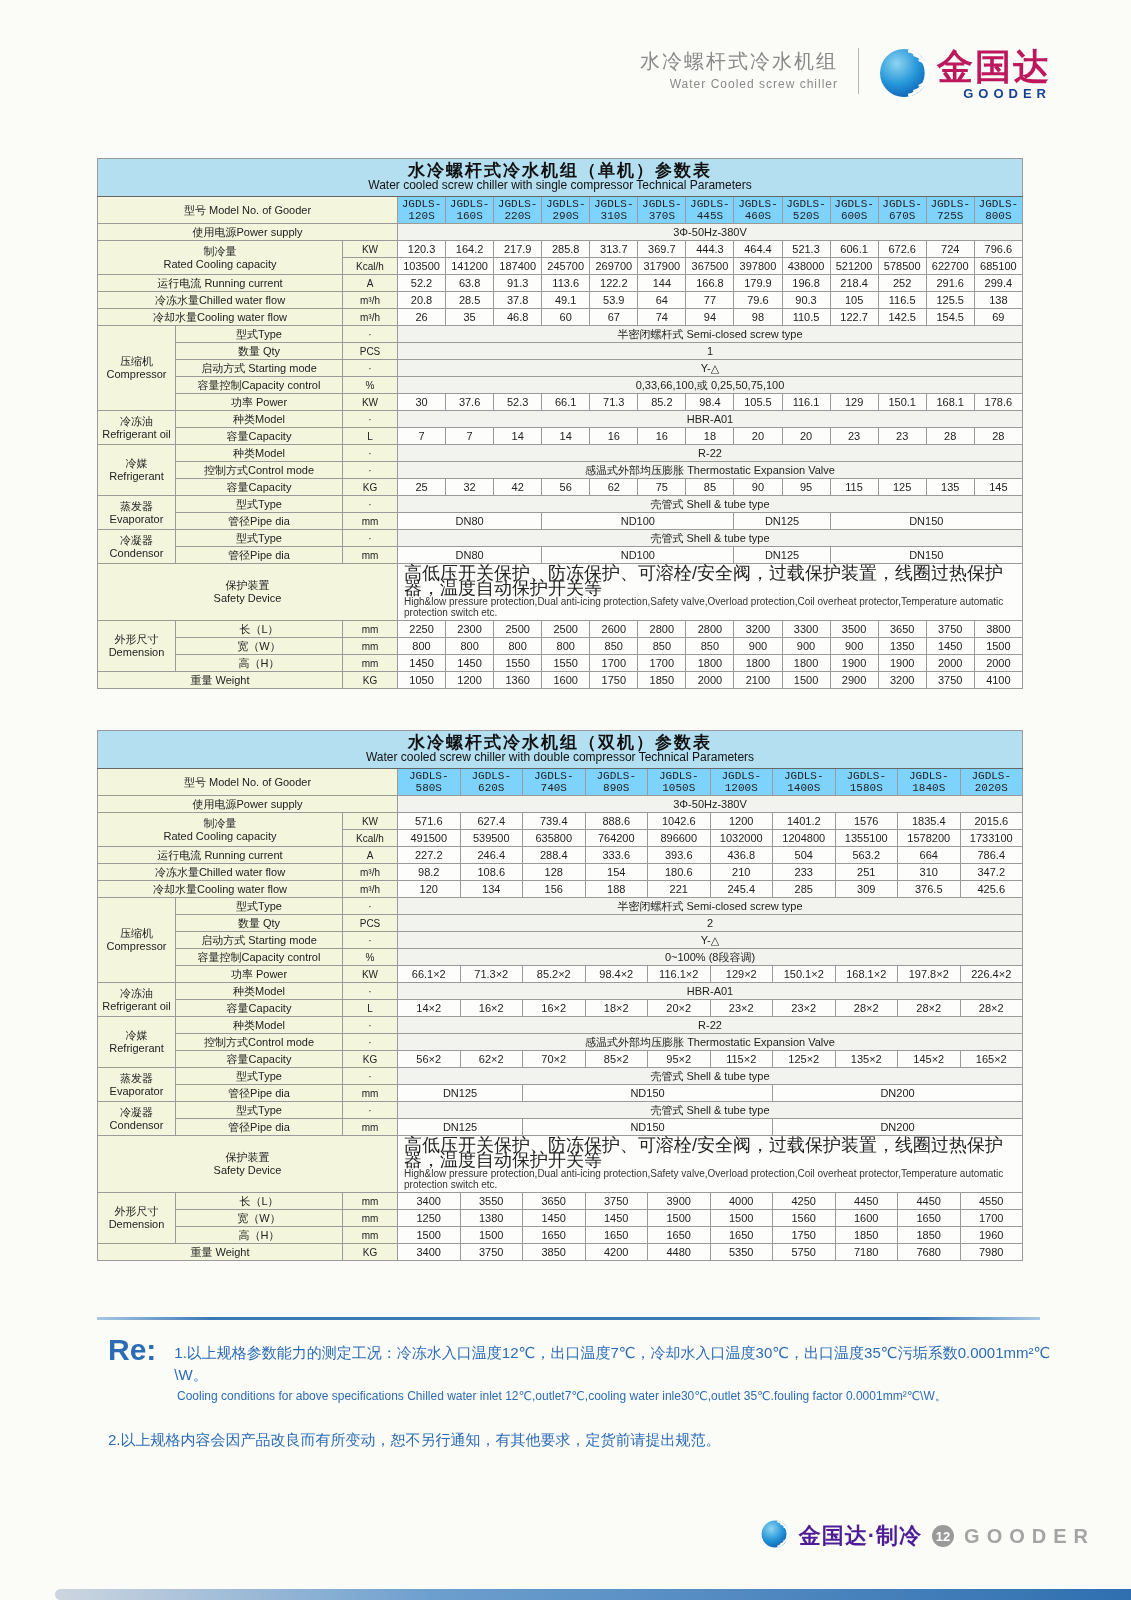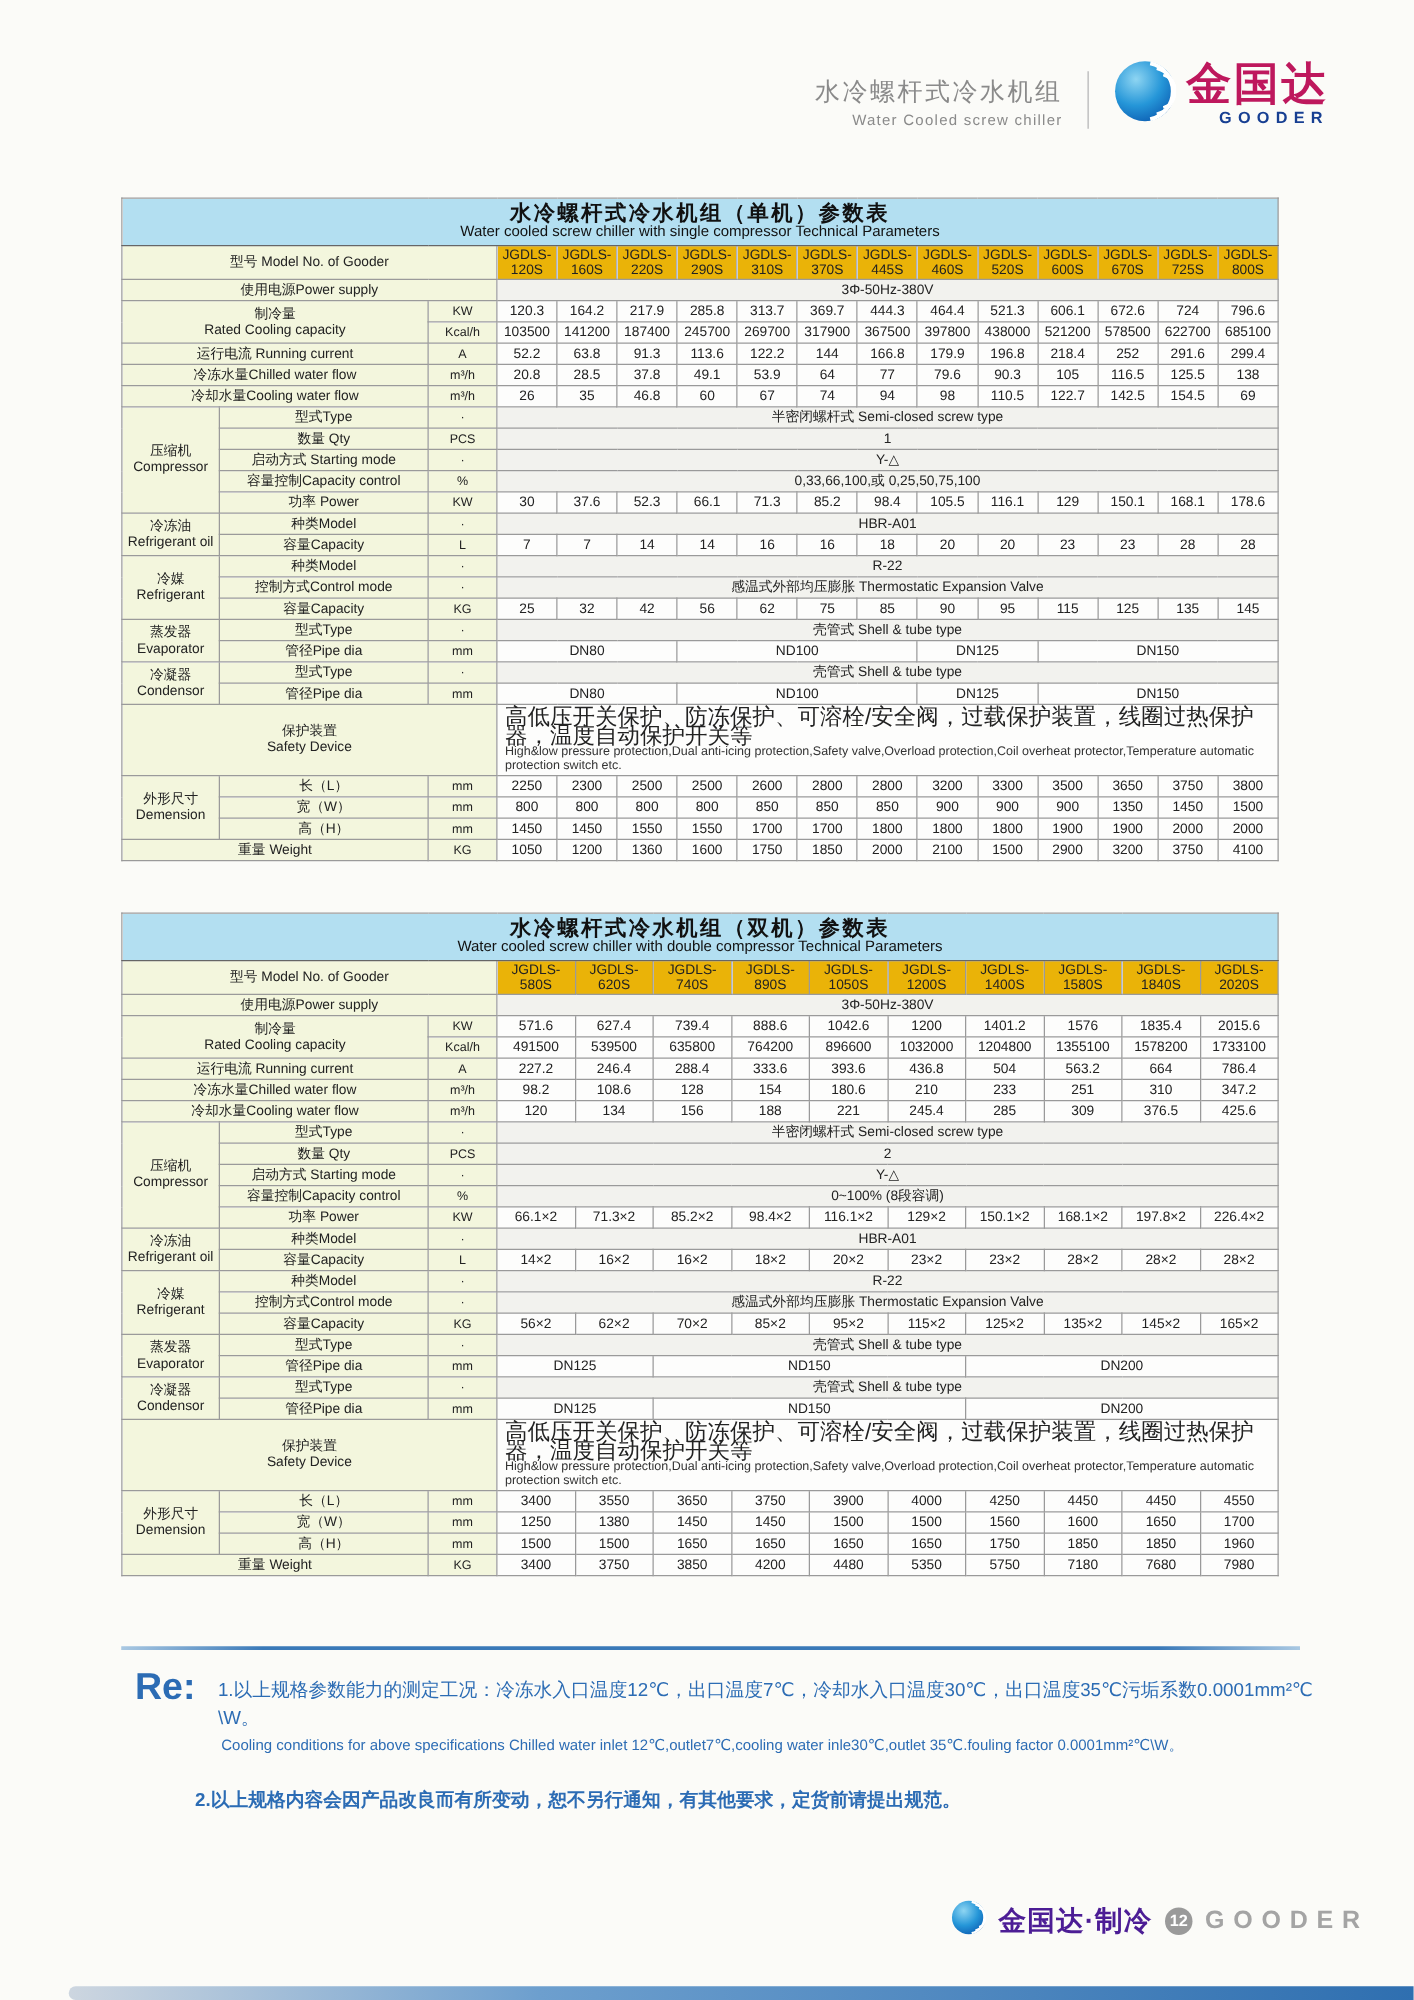--- a/index.html
+++ b/index.html
@@ -3,55 +3,55 @@
 <meta charset="utf-8">
 <style>
   html,body{margin:0;padding:0;}
   body{
     width:1131px;height:1600px;position:relative;
     background:#fbfbf8;
     font-family:"Liberation Sans","DejaVu Sans",sans-serif;
     color:#222;overflow:hidden;
   }
   
-  .page-header{position:absolute;top:48px;right:68px;display:flex;align-items:flex-end;gap:20px;}
+  .page-header{position:absolute;top:48px;right:80px;display:flex;align-items:flex-start;gap:20px;}
   .ph-titles{text-align:right;color:#8a8a8a;}
   .ph-zh{font-size:20px;letter-spacing:2px;}
   .ph-en{font-size:12px;margin-top:2px;letter-spacing:1px;}
   .ph-divider{width:1px;height:46px;background:#b5b5b5;}
   .ph-logo{display:flex;align-items:center;gap:8px;}
   .brand-zh{font-size:36px;font-weight:bold;color:#be185d;line-height:34px;letter-spacing:2px;}
   .brand-en{font-size:13px;font-weight:bold;color:#173f92;letter-spacing:5px;text-align:right;margin-top:2px;}
   
   .tbl-wrap{position:absolute;left:97px;width:943px;}
   #table-0{top:158px;}
   #table-1{top:730px;}
   table.spec{border-collapse:collapse;table-layout:fixed;width:926px;font-size:11px;background:#fff;border:1px solid #666;}
   .spec tr{height:17px;}
   .spec td{border:1px solid #9a9a9a;text-align:center;padding:1px 2px;line-height:13px;overflow:hidden;}
   td.title{background:#b3dff1;border-bottom:1px solid #666;padding:5px 0 4px;}
   .title .zh{font-size:17px;font-weight:bold;letter-spacing:2px;color:#111;}
   .title .en{font-size:12px;color:#111;margin-top:2px;}
   td.lab,td.grp,td.unit{background:#f3f6dd;white-space:pre-line;}
   td.unit{font-size:10px;}
-  td.model{background:#eab308;white-space:pre-line;line-height:12px;}
+  td.model{background:#7dd3fc;white-space:pre-line;line-height:12px;font-family:Liberation Mono, monospace;}
   td.val{background:#fdfdfc;}
   td.full{background:#f2f2ee;}
   td.safety{text-align:left;background:#fdfdfc;padding:2px 6px;}
   .safety-zh{font-size:18px;line-height:15px;}
   .safety-en{font-size:10px;line-height:11px;color:#333;}
   
   .notes-rule{position:absolute;left:97px;top:1317px;width:943px;height:3px;
     background:linear-gradient(90deg,#a9c8e2,#3a79b8 12%,#3a79b8 88%,#a9c8e2);}
   .notes{position:absolute;left:108px;top:1336px;width:950px;color:#2c6cb4;}
   .note-line1{display:flex;align-items:flex-start;gap:16px;}
   .re{font-size:30px;line-height:28px;font-weight:bold;margin-right:2px;}
   .n-zh{font-size:15px;line-height:22px;margin-top:6px;}
   .n-en{font-size:12px;margin-left:69px;margin-top:2px;}
-  .n2-zh{font-size:15px;margin-left:48px;margin-top:26px;font-weight:bold;}
+  .n2-zh{font-size:15px;margin-top:26px;}
   
   .footer-brand{position:absolute;top:1520px;right:36px;display:flex;align-items:center;gap:10px;}
   .fb-zh{font-size:22px;font-weight:bold;color:#4c1d95;letter-spacing:1px;}
   .page-badge{width:22px;height:22px;border-radius:50%;background:#9a9a9a;color:#fff;
     font-size:13px;font-weight:bold;display:flex;align-items:center;justify-content:center;}
   .fb-en{font-size:20px;font-weight:bold;color:#a4a4a4;letter-spacing:7px;}
   .bottom-bar{position:absolute;left:55px;top:1589px;width:1076px;height:11px;
     border-radius:6px 0 0 6px;
     background:linear-gradient(90deg,#cdd6e0,#6d9fce 35%,#2f6fb0);}
 </style>

